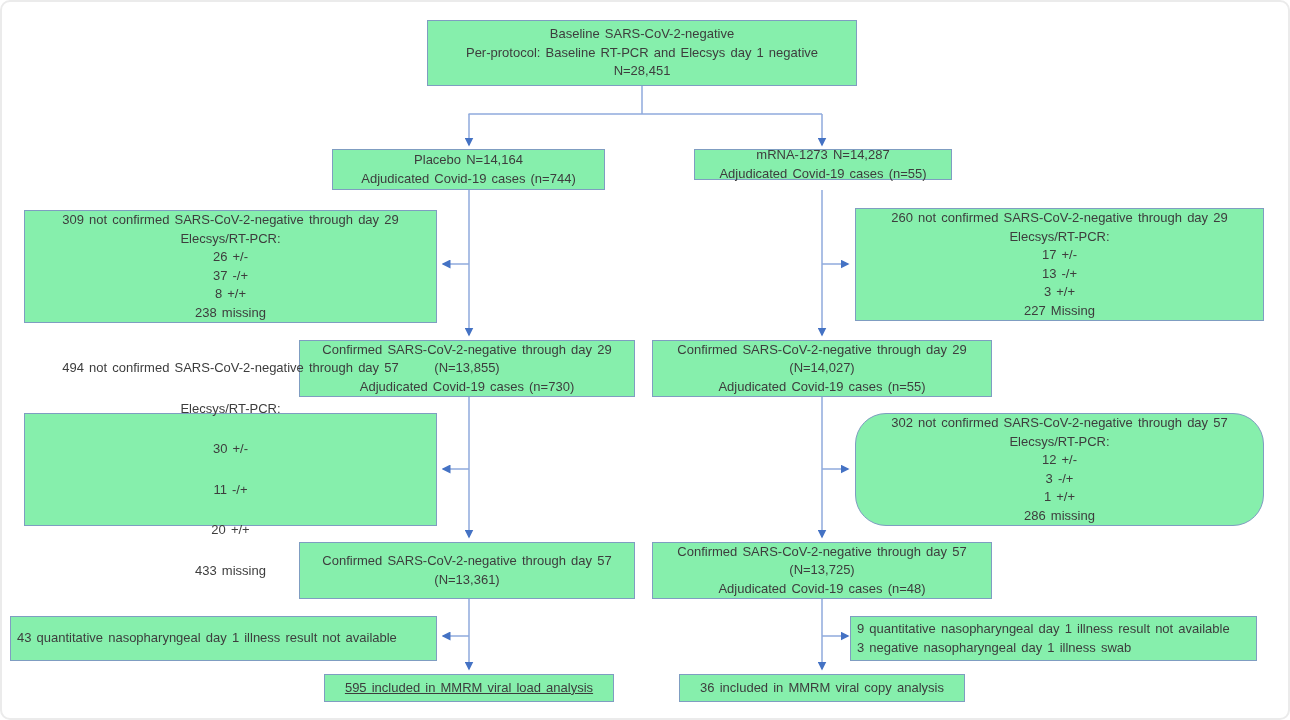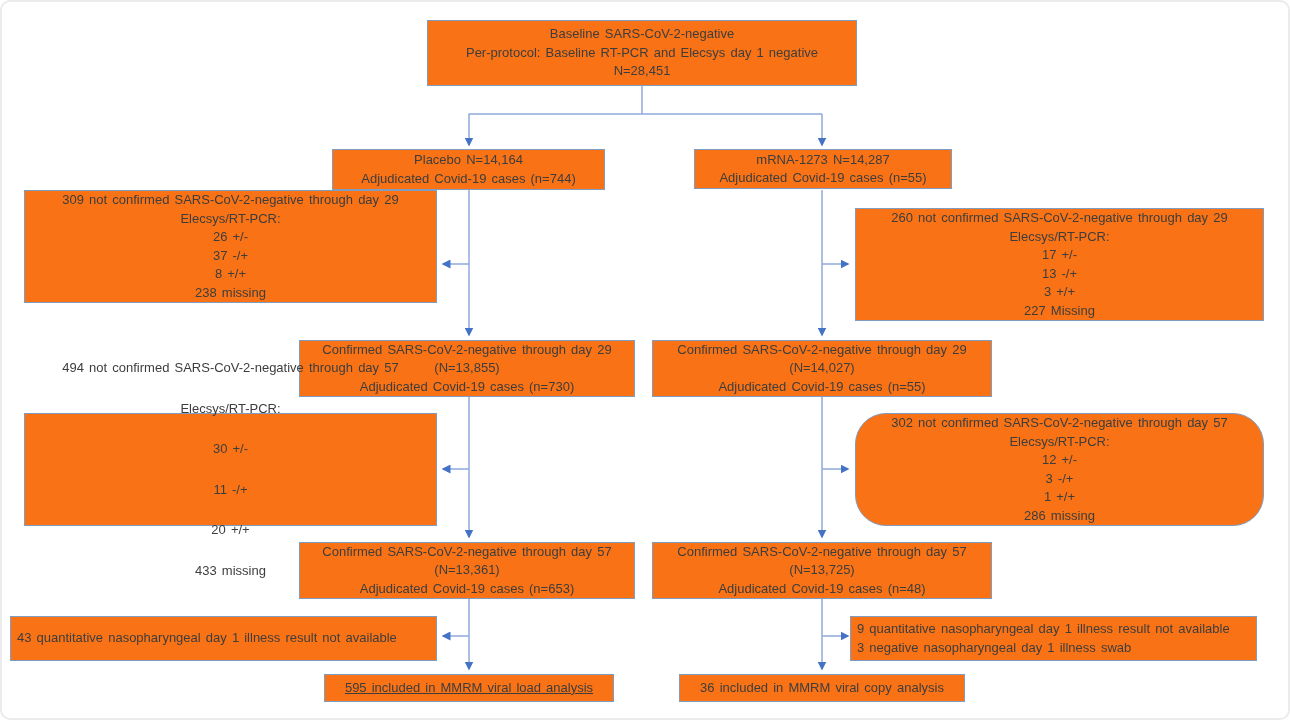--- a/index.html
+++ b/index.html
@@ -21,21 +21,21 @@
   #connectors {
     position: absolute;
     left: 0; top: 0;
     width: 1290px; height: 720px;
     pointer-events: none;
   }
   .box {
     position: absolute;
     box-sizing: border-box;
     border: 1.5px solid #7f9dc1;
-    background: #f97316;
+    background: #86efac;
     display: flex;
     flex-direction: column;
     justify-content: center;
     align-items: center;
     text-align: center;
     color: #3d3d3d;
     font-size: 13px;
     line-height: 18.5px;
     word-spacing: 1.5px;
   }
@@ -84,26 +84,26 @@
   <div class="box" style="left:425px; top:18px; width:430px; height:66px;">
     <div class="line">Baseline SARS-CoV-2-negative</div>
     <div class="line">Per-protocol:  Baseline RT-PCR  and Elecsys day 1 negative</div>
     <div class="line">N=28,451</div>
   </div>
 
   <div class="box" style="left:330px; top:147px; width:273px; height:41px;">
     <div class="line">Placebo N=14,164</div>
     <div class="line">Adjudicated Covid-19  cases (n=744)</div>
   </div>
-  <div class="box" style="left:692px; top:147px; width:258px; height:40px;">
+  <div class="box" style="left:692px; top:147px; width:258px; height:31px;">
     <div class="line">mRNA-1273  N=14,287</div>
     <div class="line">Adjudicated Covid-19  cases (n=55)</div>
   </div>
 
-  <div class="box" style="left:22px; top:188px; width:413px; height:113px;">
+  <div class="box" style="left:22px; top:208px; width:413px; height:113px;">
     <div class="line">309 not confirmed  SARS-CoV-2-negative  through  day 29</div>
     <div class="line">Elecsys/RT-PCR:</div>
     <div class="line">26 +/-</div>
     <div class="line">37 -/+</div>
     <div class="line">8 +/+</div>
     <div class="line">238 missing</div>
   </div>
   <div class="box" style="left:853px; top:206px; width:409px; height:113px;">
     <div class="line">260 not confirmed  SARS-CoV-2-negative  through  day 29</div>
     <div class="line">Elecsys/RT-PCR:</div>
@@ -137,21 +137,20 @@
     <div class="line">Elecsys/RT-PCR:</div>
     <div class="line">12 +/-</div>
     <div class="line">3 -/+</div>
     <div class="line">1 +/+</div>
     <div class="line">286 missing</div>
   </div>
 
   <div class="box" style="left:297px; top:540px; width:336px; height:57px;">
     <div class="line">Confirmed  SARS-CoV-2-negative  through  day 57</div>
     <div class="line">(N=13,361)</div>
-    <div class="line">Adjudicated Covid-19  cases (n=653)</div>
   </div>
   <div class="box" style="left:650px; top:540px; width:340px; height:57px;">
     <div class="line">Confirmed  SARS-CoV-2-negative  through  day 57</div>
     <div class="line">(N=13,725)</div>
     <div class="line">Adjudicated Covid-19  cases (n=48)</div>
   </div>
 
   <div class="box align-left" style="left:8px; top:614px; width:427px; height:45px;">
     <div class="line">43 quantitative  nasopharyngeal  day 1 illness result not available</div>
   </div>

